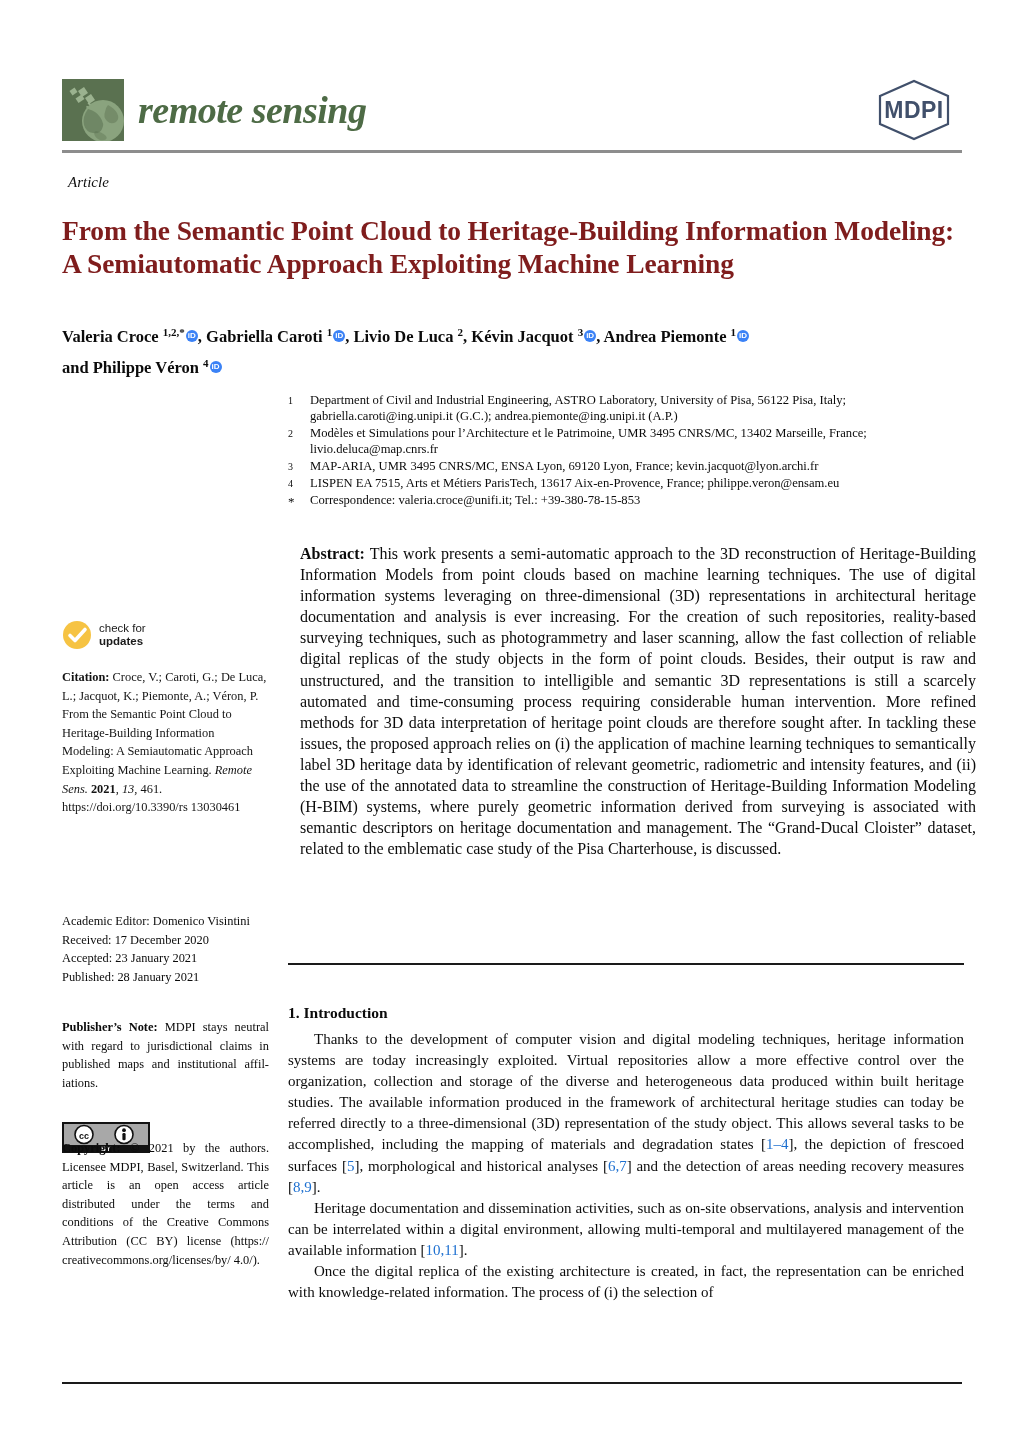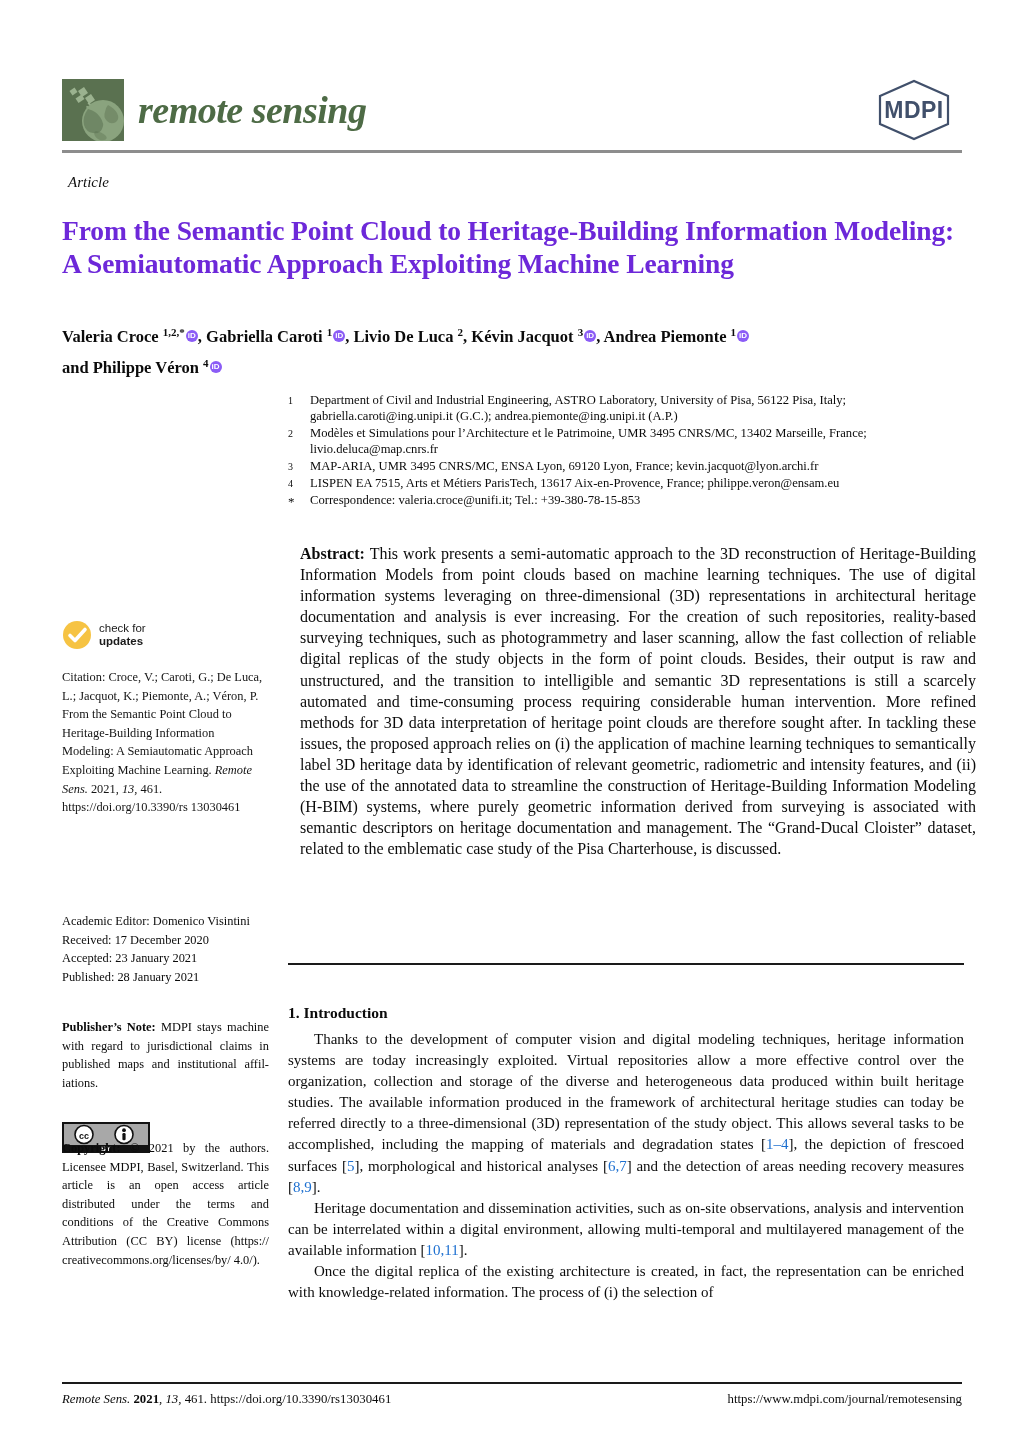--- a/index.html
+++ b/index.html
@@ -66,38 +66,38 @@
     font-size: 15px;
     color: #111;
   }
   .paper-title {
     position: absolute;
     left: 62px; top: 196px;
     width: 895px;
     font-size: 27.5px;
     font-weight: bold;
     line-height: 33px;
-    color: #6d28d9;
+    color: #7f1d1d;
     letter-spacing: -0.1px;
   }
 
   .authors {
     position: absolute;
     left: 62px; top: 318px;
     width: 895px;
     font-size: 16.5px;
     line-height: 26px;
     font-weight: bold;
   }
   .authors .sup { font-size: 11px; vertical-align: super; font-weight: bold; }
   .orcid {
     display: inline-block;
     width: 12px; height: 12px;
     border-radius: 50%;
-    background: #8b5cf6;
+    background: #3b82f6;
     color: #ffffff;
     font-size: 8px;
     font-family: "Liberation Sans", sans-serif;
     font-weight: bold;
     line-height: 12px;
     text-align: center;
     vertical-align: 4px;
     margin-left: 1px;
   }
 
@@ -165,21 +165,21 @@
     line-height: 13px;
     color: #1a1a1a;
   }
   .check-text .bold { font-weight: bold; }
 
   .sb-block {
     font-size: 12.4px;
     line-height: 18.6px;
     color: #141414;
   }
-  .sb-block b { font-weight: normal; }
+  .sb-block b { font-weight: bold; }
   .sb-block i { font-style: italic; }
 
   .sidebar-meta {
     position: absolute;
     left: 62px; top: 912px;
     width: 207px;
     font-size: 12.4px;
     line-height: 18.6px;
   }
   .sidebar-note {
@@ -334,21 +334,21 @@
   </div>
 
   <div class="sidebar-meta">
     <div>Academic Editor: Domenico Visintini</div>
     <div>Received: 17 December 2020</div>
     <div>Accepted: 23 January 2021</div>
     <div>Published: 28 January 2021</div>
   </div>
 
   <div class="sidebar-note">
-    <b>Publisher’s Note:</b><span> MDPI stays machine with regard to jurisdictional claims in published maps and institutional affil-iations.</span>
+    <b>Publisher’s Note:</b><span> MDPI stays neutral with regard to jurisdictional claims in published maps and institutional affil-iations.</span>
   </div>
 
   <svg class="cc-logo" viewBox="0 0 88 31" aria-hidden="true">
     <rect x="0" y="0" width="88" height="31" fill="#121212"></rect>
     <rect x="2" y="2" width="84" height="21" fill="#a8a8a8"></rect>
     <circle cx="22" cy="12.5" r="9" fill="#ffffff" stroke="#121212" stroke-width="1.6"></circle>
     <text x="22" y="16.5" text-anchor="middle" font-family="Liberation Sans, sans-serif" font-size="9" font-weight="bold" fill="#121212">cc</text>
     <circle cx="62" cy="12.5" r="9" fill="#ffffff" stroke="#121212" stroke-width="1.6"></circle>
     <circle cx="62" cy="8.2" r="1.9" fill="#121212"></circle>
     <rect x="60.4" y="11" width="3.2" height="7.2" rx="1.3" fill="#121212"></rect>
@@ -360,20 +360,14 @@
   </div>
 
   <div class="section-heading">1. Introduction</div>
   <div class="body-text" id="body-paragraphs">
       <p>Thanks to the development of computer vision and digital modeling techniques, heritage information systems are today increasingly exploited. Virtual repositories allow a more effective control over the organization, collection and storage of the diverse and heterogeneous data produced within built heritage studies. The available information produced in the framework of architectural heritage studies can today be referred directly to a three-dimensional (3D) representation of the study object. This allows several tasks to be accomplished, including the mapping of materials and degradation states [<span class="ref" style="color: rgb(28, 111, 208);">1–4</span>], the depiction of frescoed surfaces [<span class="ref" style="color: rgb(28, 111, 208);">5</span>], morphological and historical analyses [<span class="ref" style="color: rgb(28, 111, 208);">6,7</span>] and the detection of areas needing recovery measures [<span class="ref" style="color: rgb(28, 111, 208);">8,9</span>].</p>
       <p>Heritage documentation and dissemination activities, such as on-site observations, analysis and intervention can be interrelated within a digital environment, allowing multi-temporal and multilayered management of the available information [<span class="ref" style="color: rgb(28, 111, 208);">10,11</span>].</p>
       <p>Once the digital replica of the existing architecture is created, in fact, the representation can be enriched with knowledge-related information. The process of (i) the selection of</p>
     </div>
 
   <div class="rule-footer"></div>
-  <div class="footer">
-    <div>
-      <i>Remote Sens.</i><b> 2021</b><span>, </span><i>13</i><span>, 461. https://doi.org/10.3390/rs13030461</span>
-    </div>
-    <div>https://www.mdpi.com/journal/remotesensing</div>
-  </div>
 
 </div>
 
 </body></html>

